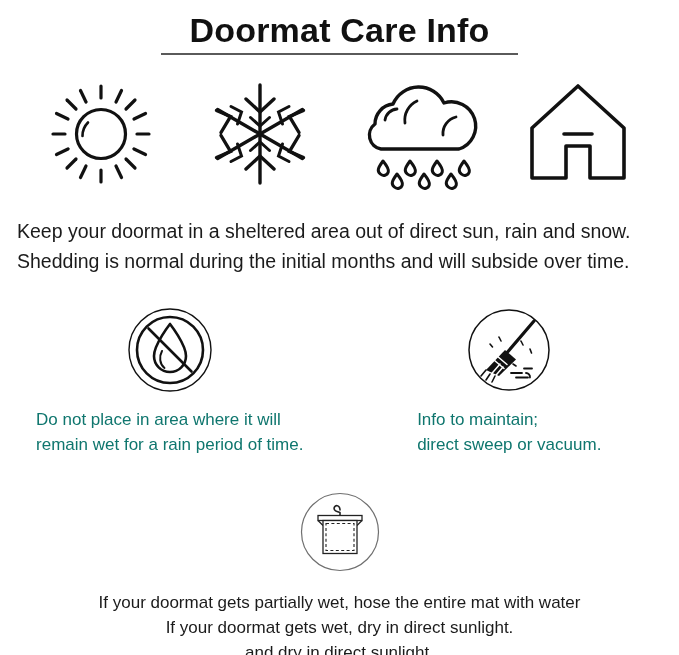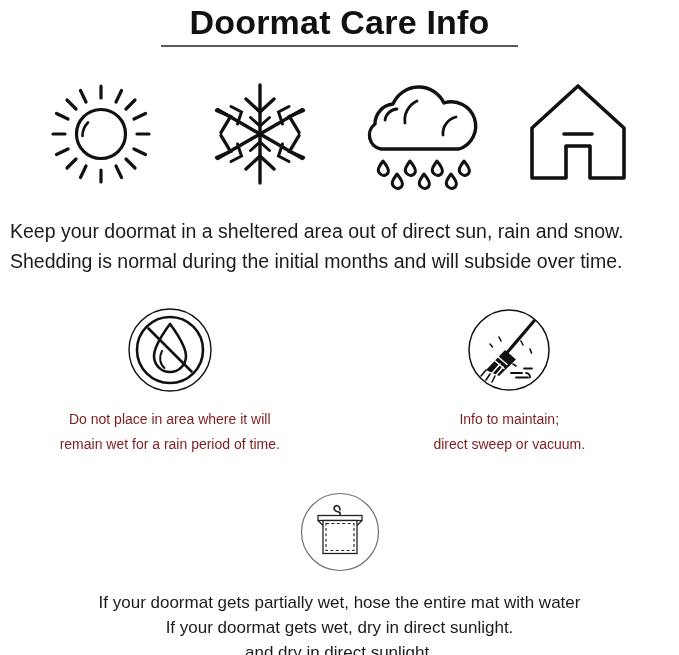--- a/index.html
+++ b/index.html
@@ -12,21 +12,21 @@
     height: 655px;
     position: relative;
     font-family: "Liberation Sans", sans-serif;
     color: #1b1b1b;
     overflow: hidden;
   }
 
   
   .title-block {
     position: absolute;
-    top: 0px;
+    top: 8px;
     left: 0;
     width: 679px;
     text-align: center;
   }
   .page-title {
     font-family: "Liberation Sans", sans-serif;
     font-weight: bold;
     font-size: 34px;
     line-height: 40px;
     letter-spacing: 0.2px;
@@ -62,21 +62,21 @@
     justify-content: center;
   }
 
   
   .intro {
     position: absolute;
     top: 216px;
     left: 0;
     width: 618px;
     text-align: left;
-    padding-left: 10px;
+    padding-left: 17px;
     box-sizing: border-box;
   }
   .intro-line {
     font-size: 19.5px;
     line-height: 30px;
     color: #1b1b1b;
     white-space: nowrap;
   }
 
   
@@ -95,24 +95,23 @@
   }
   .badge {
     width: 88px;
     height: 88px;
     display: flex;
     align-items: center;
     justify-content: center;
   }
   .caption {
     margin-top: 11px;
-    text-align: center;
-    font-size: 14px;
+    font-size: 17px;
     line-height: 25px;
-    color: #7f1d1d;
+    color: #0f766e;
   }
 
   
   .bottom-block {
     position: absolute;
     top: 490px;
     left: 0;
     width: 679px;
     display: flex;
     flex-direction: column;

